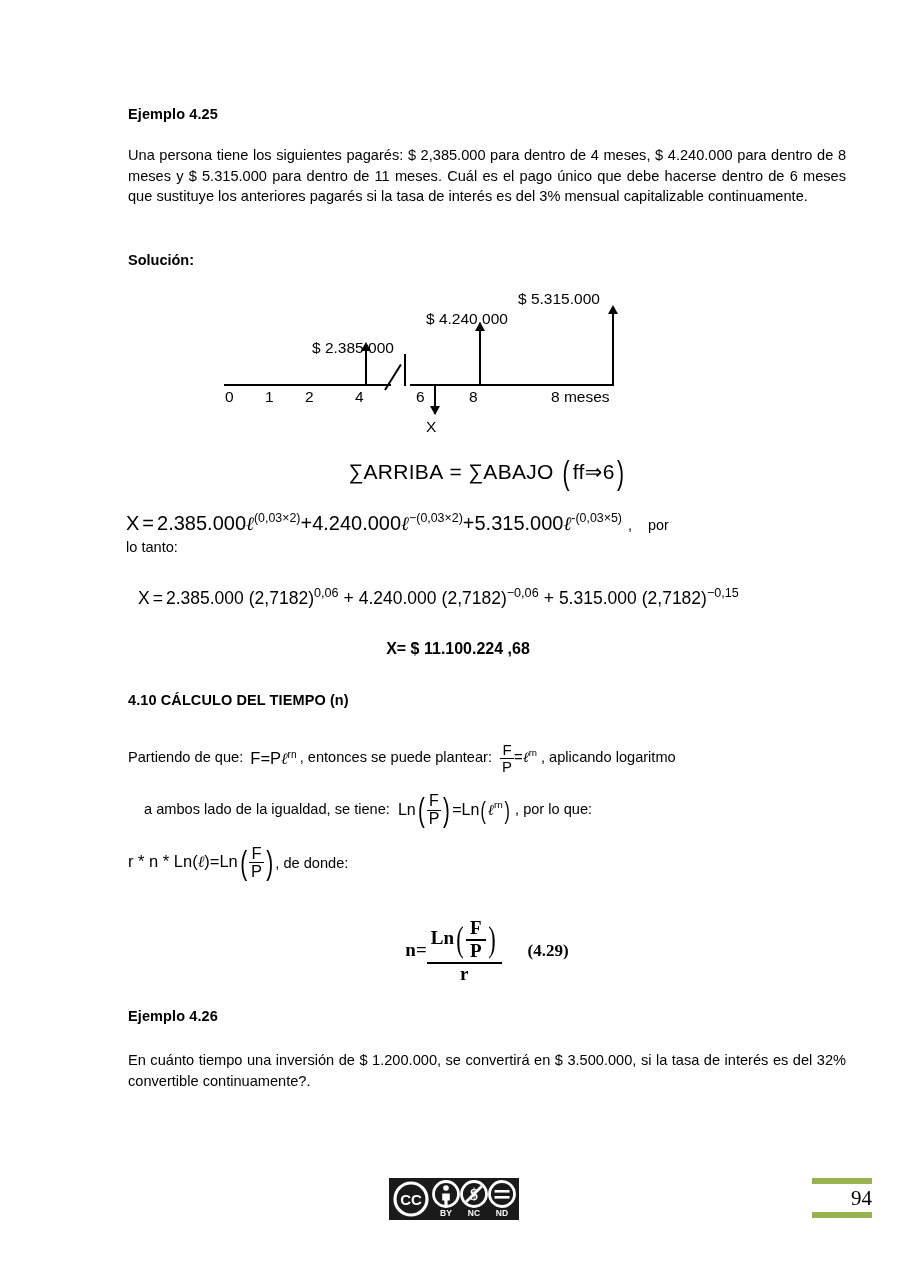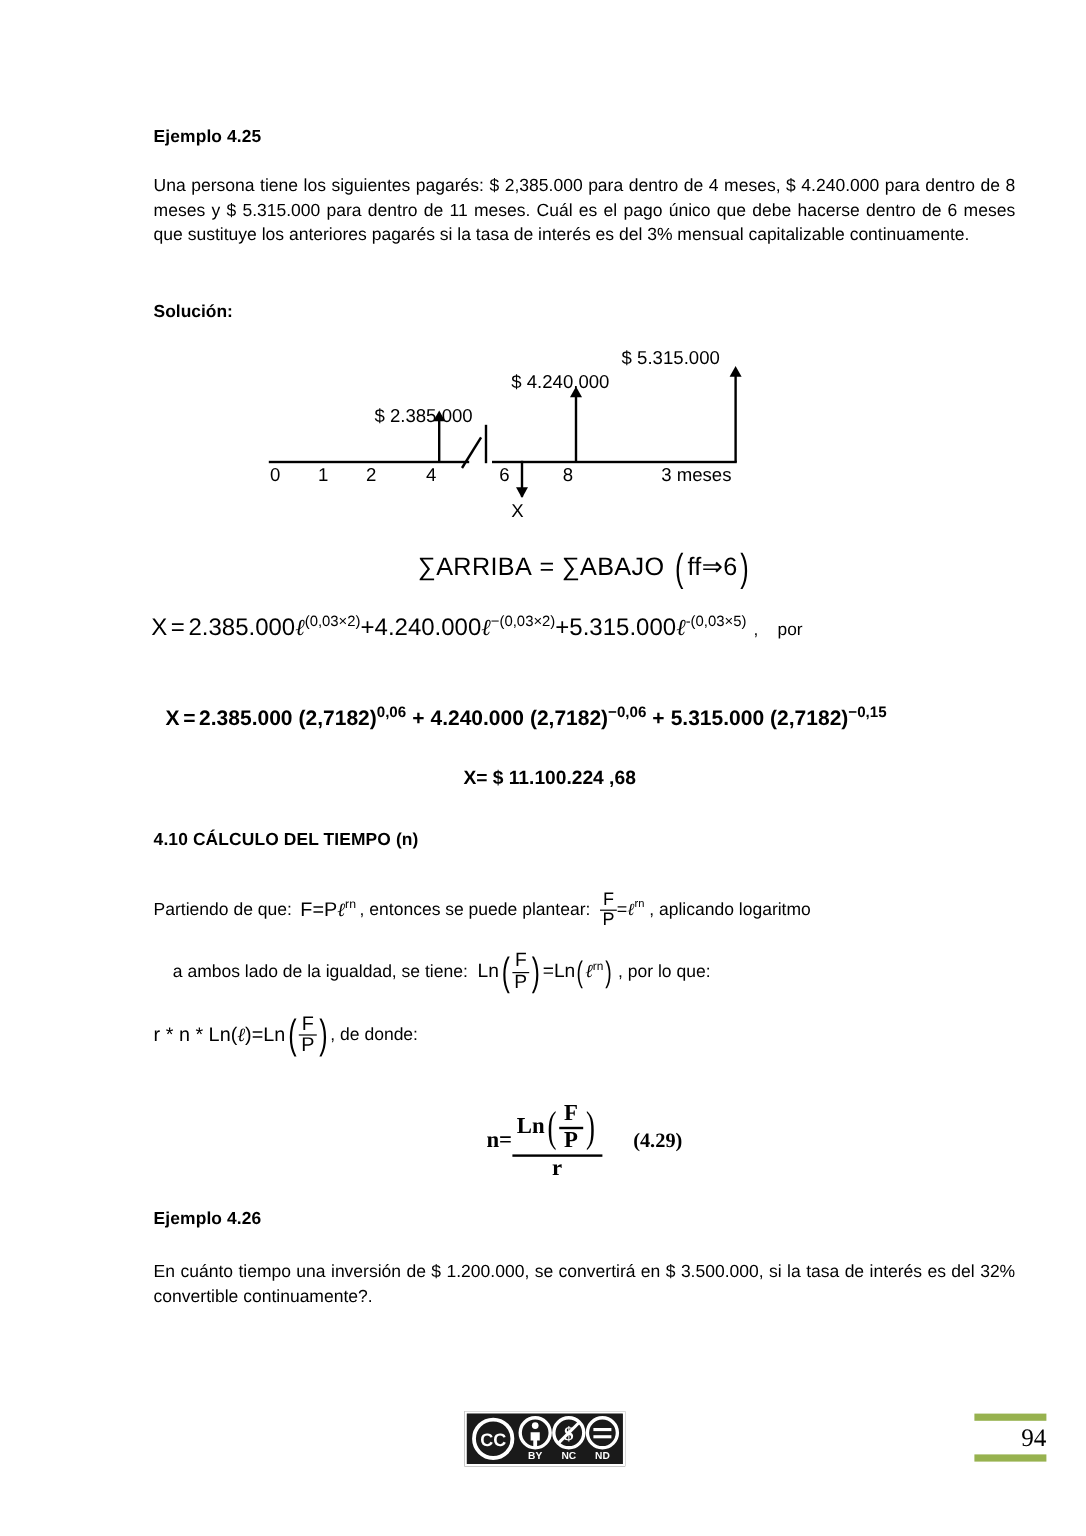--- a/index.html
+++ b/index.html
@@ -101,21 +101,21 @@
     font-family: "Liberation Serif", serif;
     font-style: italic;
     font-size: 0.95em;
   }
   sup.exp {
     font-size: 0.62em;
     vertical-align: super;
     line-height: 0;
   }
   .eq-bold {
-    font-weight: bold;
+    font-weight: normal;
     font-size: 17.5px;
     white-space: nowrap;
   }
   .eq-bold sup.exp { font-size: 0.72em; }
 
   .inline-math {
     display: inline-block;
     vertical-align: middle;
     white-space: nowrap;
   }
@@ -228,21 +228,21 @@
       <div class="dg-line" style="left:276px; top:66px; width:2px; height:32px;"></div>
 
       <div class="dg-line" style="left:282px; top:96px; width:204px; height:2px;"></div>
 
       <div class="dg-tick" style="left:97px; top:100px;">0</div>
       <div class="dg-tick" style="left:137px; top:100px;">1</div>
       <div class="dg-tick" style="left:177px; top:100px;">2</div>
       <div class="dg-tick" style="left:227px; top:100px;">4</div>
       <div class="dg-tick" style="left:288px; top:100px;">6</div>
       <div class="dg-tick" style="left:341px; top:100px;">8</div>
-      <div class="dg-tick" style="left:423px; top:100px;">3 meses</div>
+      <div class="dg-tick" style="left:423px; top:100px;">8 meses</div>
 
       <div class="dg-line" style="left:237px; top:62px; width:2px; height:35px;"></div>
       <div class="arrow-up" style="left:233px; top:54px;"></div>
       <div class="dg-label" style="left:184px; top:51px;">$ 2.385.000</div>
 
       <div class="dg-line" style="left:351px; top:42px; width:2px; height:55px;"></div>
       <div class="arrow-up" style="left:347px; top:34px;"></div>
       <div class="dg-label" style="left:298px; top:22px;">$ 4.240.000</div>
 
       <div class="dg-line" style="left:484px; top:25px; width:2px; height:72px;"></div>
@@ -253,20 +253,21 @@
       <div class="arrow-down" style="left:302px; top:118px;"></div>
       <div class="dg-label" style="left:298px; top:130px;">X</div>
     </div>
 
     <div class="math-center" style="position:absolute; left:0; top:460px; width:718px;">
       <span class="eq eq-sum"><span>∑</span><span>ARRIBA</span><span style="padding:0 6px;">=</span><span>∑</span><span>ABAJO</span><span style="padding-left:8px;" class="paren-sm">(</span><span>ff⇒6</span><span class="paren-sm">)</span></span>
     </div>
 
     <div style="position:absolute; left:-2px; top:512px; width:720px;">
       <span class="eq"><span>X</span><span style="padding:0 3px;">=</span><span>2.385.000</span><span class="script-l">ℓ</span><sup class="exp">(0,03×2)</sup><span>+</span><span>4.240.000</span><span class="script-l">ℓ</span><sup class="exp">−(0,03×2)</sup><span>+</span><span>5.315.000</span><span class="script-l">ℓ</span><sup class="exp">-(0,03×5)</sup><span style="font-size:0.72em; padding-left:6px;">,</span><span style="font-size:0.72em; padding-left:16px;">por</span></span>
+      <div class="para" style="margin-top:2px;">lo tanto:</div>
     </div>
 
     <div style="position:absolute; left:10px; top:588px; width:710px;">
       <span class="eq-bold"><span>X</span><span style="padding:0 3px;">=</span><span>2.385.000</span><span style="padding-left:5px;">(2,7182)</span><sup class="exp">0,06</sup><span style="padding:0 5px;">+</span><span>4.240.000</span><span style="padding-left:5px;">(2,7182)</span><sup class="exp">−0,06</sup><span style="padding:0 5px;">+</span><span>5.315.000</span><span style="padding-left:5px;">(2,7182)</span><sup class="exp">−0,15</sup></span>
     </div>
 
     <div class="math-center" style="position:absolute; left:0; top:640px; width:660px;">
       <span class="eq" style="font-size:16px;font-weight:bold;">X= $ 11.100.224 ,68</span>
     </div>
 

